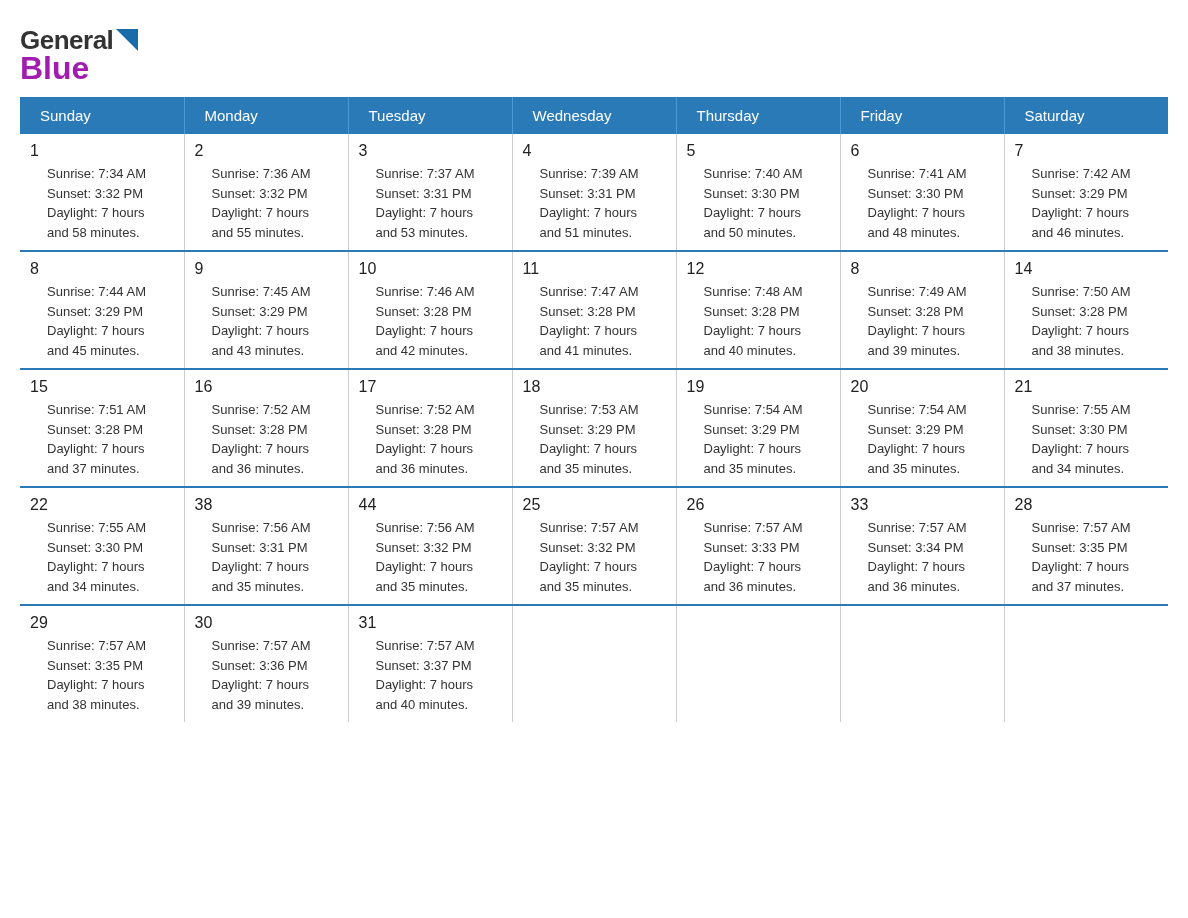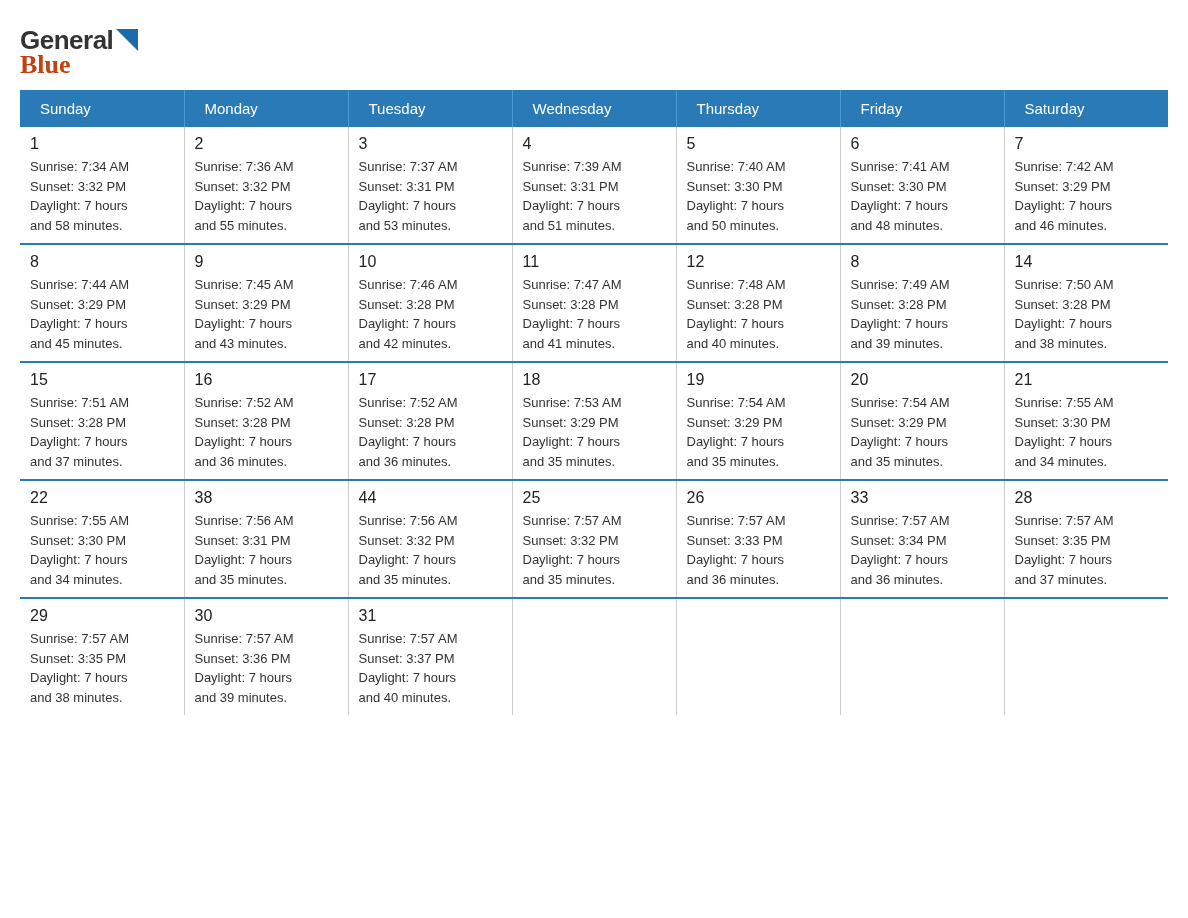--- a/index.html
+++ b/index.html
@@ -22,25 +22,24 @@
       align-items: flex-start;
       padding-top: 5px;
     }
     .logo-general {
       font-size: 26px;
       font-weight: bold;
       color: #333;
       letter-spacing: -0.5px;
     }
     .logo-blue {
-      font-size: 26px;
+      font-size: 32px;
       font-weight: bold;
-      color: #c2410c;
+      color: #a21caf;
       margin-top: -6px;
-      font-family: Liberation Serif, serif;
     }
     .title-area {
       text-align: right;
     }
     .month-title {
       font-size: 52px;
       font-weight: bold;
       color: #222;
       line-height: 1.1;
     }
@@ -86,20 +85,21 @@
       font-size: 16px;
       font-weight: normal;
       color: #222;
       display: block;
       margin-bottom: 4px;
     }
     .day-info {
       font-size: 13px;
       line-height: 1.5;
       color: #333;
+      margin-left: 17px;
     }
     tbody tr:last-child {
       border-bottom: none;
     }
   </style>
 </head>
 <body>
 
 <div class="header-area">
   <div class="logo">

